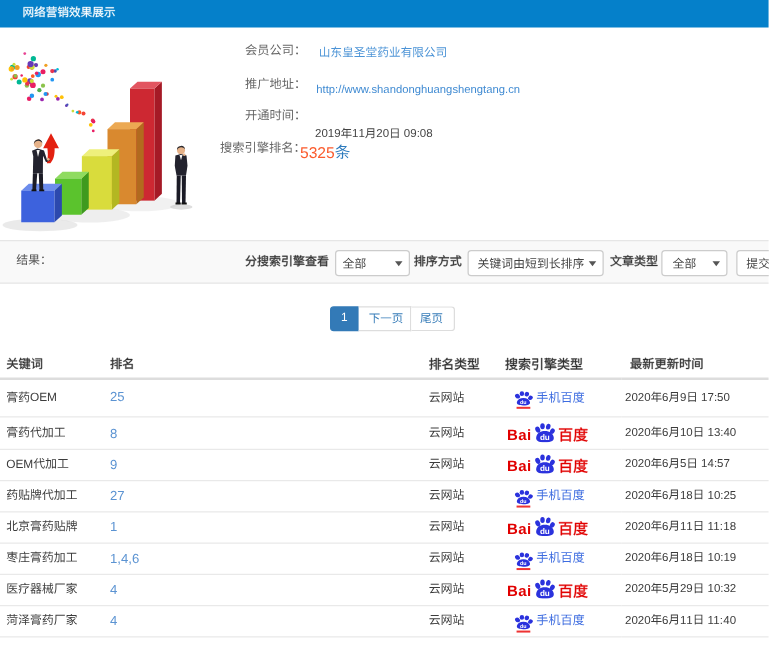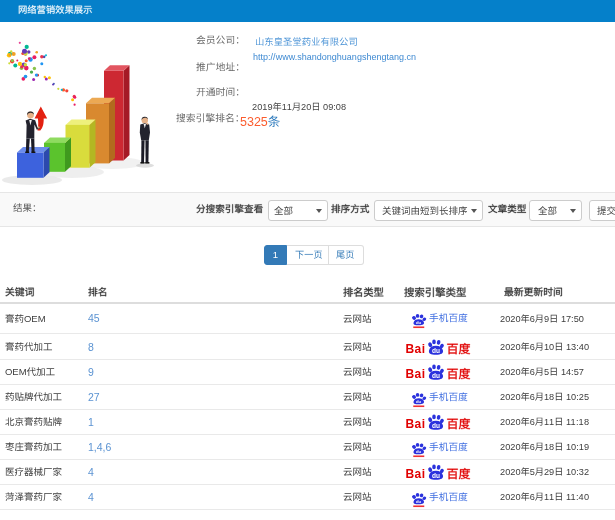--- a/index.html
+++ b/index.html
@@ -226,21 +226,21 @@
       <g transform="translate(74.8,9.1) scale(0.009350,-0.009350)" fill="#4b93d6">
         <use href="#g35"></use>
       </g>
       <g transform="translate(84.1,9.1) scale(0.009350,-0.009350)" fill="#4b93d6">
         <use href="#g10"></use>
       </g>
       <g transform="translate(93.5,9.1) scale(0.009350,-0.009350)" fill="#4b93d6">
         <use href="#g11"></use>
       </g>
     </svg></div>
-<div style="position:absolute;left:253.0px;top:51px;line-height:0"><svg width="186" height="13" viewBox="0 0 186 13">
+<div style="position:absolute;left:253.0px;top:66px;line-height:0"><svg width="186" height="13" viewBox="0 0 186 13">
       <text x="0.0" y="8.7" font-size="9.0" font-family="Liberation Sans,sans-serif" font-weight="normal" fill="#3f8ad2" textLength="163.1" lengthAdjust="spacing">http://www.shandonghuangshengtang.cn</text>
     </svg></div>
 <div style="position:absolute;left:252.0px;top:101px;line-height:0"><svg width="118" height="13" viewBox="0 0 118 13">
       <text x="0.0" y="8.9" font-size="9.2" font-family="Liberation Sans,sans-serif" font-weight="normal" fill="#444" textLength="20.5" lengthAdjust="spacing">2019</text>
       <g transform="translate(20.5,8.9) scale(0.009200,-0.009200)" fill="#444">
         <use href="#g36"></use>
       </g>
       <text x="29.7" y="8.9" font-size="9.2" font-family="Liberation Sans,sans-serif" font-weight="normal" fill="#444" textLength="10.2" lengthAdjust="spacing">11</text>
       <g transform="translate(39.9,8.9) scale(0.009200,-0.009200)" fill="#444">
         <use href="#g37"></use>
@@ -587,21 +587,21 @@
       <tr style="height:31px">
         <td style="padding-left:5px"><svg width="65" height="13" viewBox="0 0 65 13">
             <g transform="translate(0.0,9.2) scale(0.009500,-0.009500)" fill="#3c3c3c">
               <use href="#g71"></use>
             </g>
             <g transform="translate(9.5,9.2) scale(0.009500,-0.009500)" fill="#3c3c3c">
               <use href="#g32"></use>
             </g>
             <text x="19.0" y="9.2" font-size="9.5" font-family="Liberation Sans,sans-serif" font-weight="normal" fill="#3c3c3c" textLength="21.6" lengthAdjust="spacing">OEM</text>
           </svg></td>
-        <td class="rank">45</td>
+        <td class="rank">25</td>
         <td style="padding-left:3px"><svg width="53" height="13" viewBox="0 0 53 13">
             <g transform="translate(0.0,9.2) scale(0.009500,-0.009500)" fill="#3c3c3c">
               <use href="#g69"></use>
             </g>
             <g transform="translate(9.5,9.2) scale(0.009500,-0.009500)" fill="#3c3c3c">
               <use href="#g0"></use>
             </g>
             <g transform="translate(19.0,9.2) scale(0.009500,-0.009500)" fill="#3c3c3c">
               <use href="#g70"></use>
             </g>

